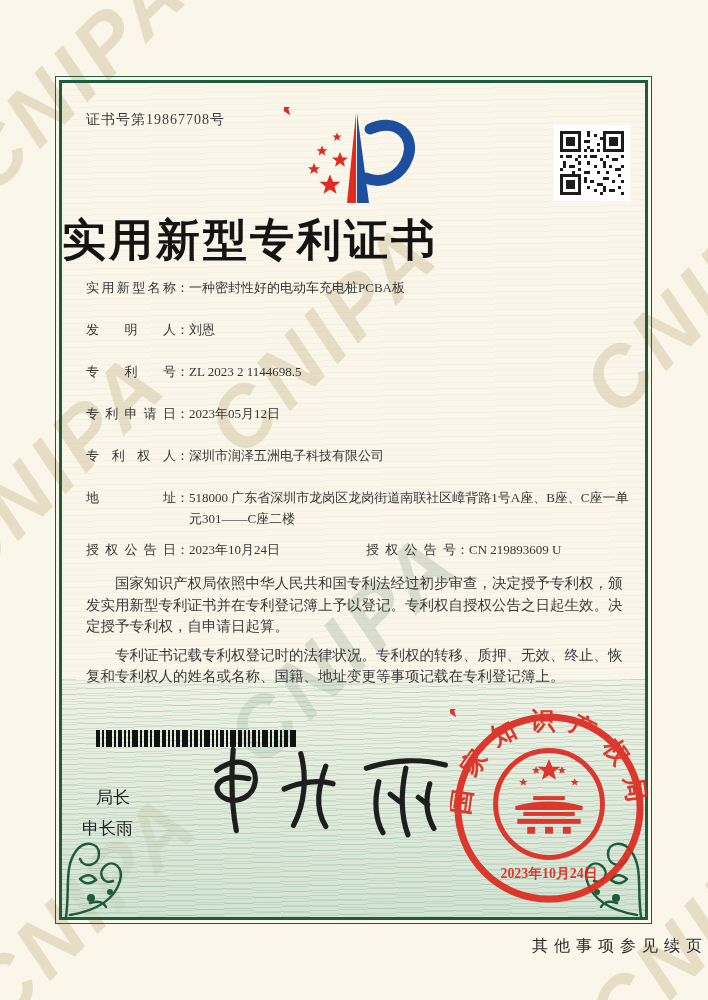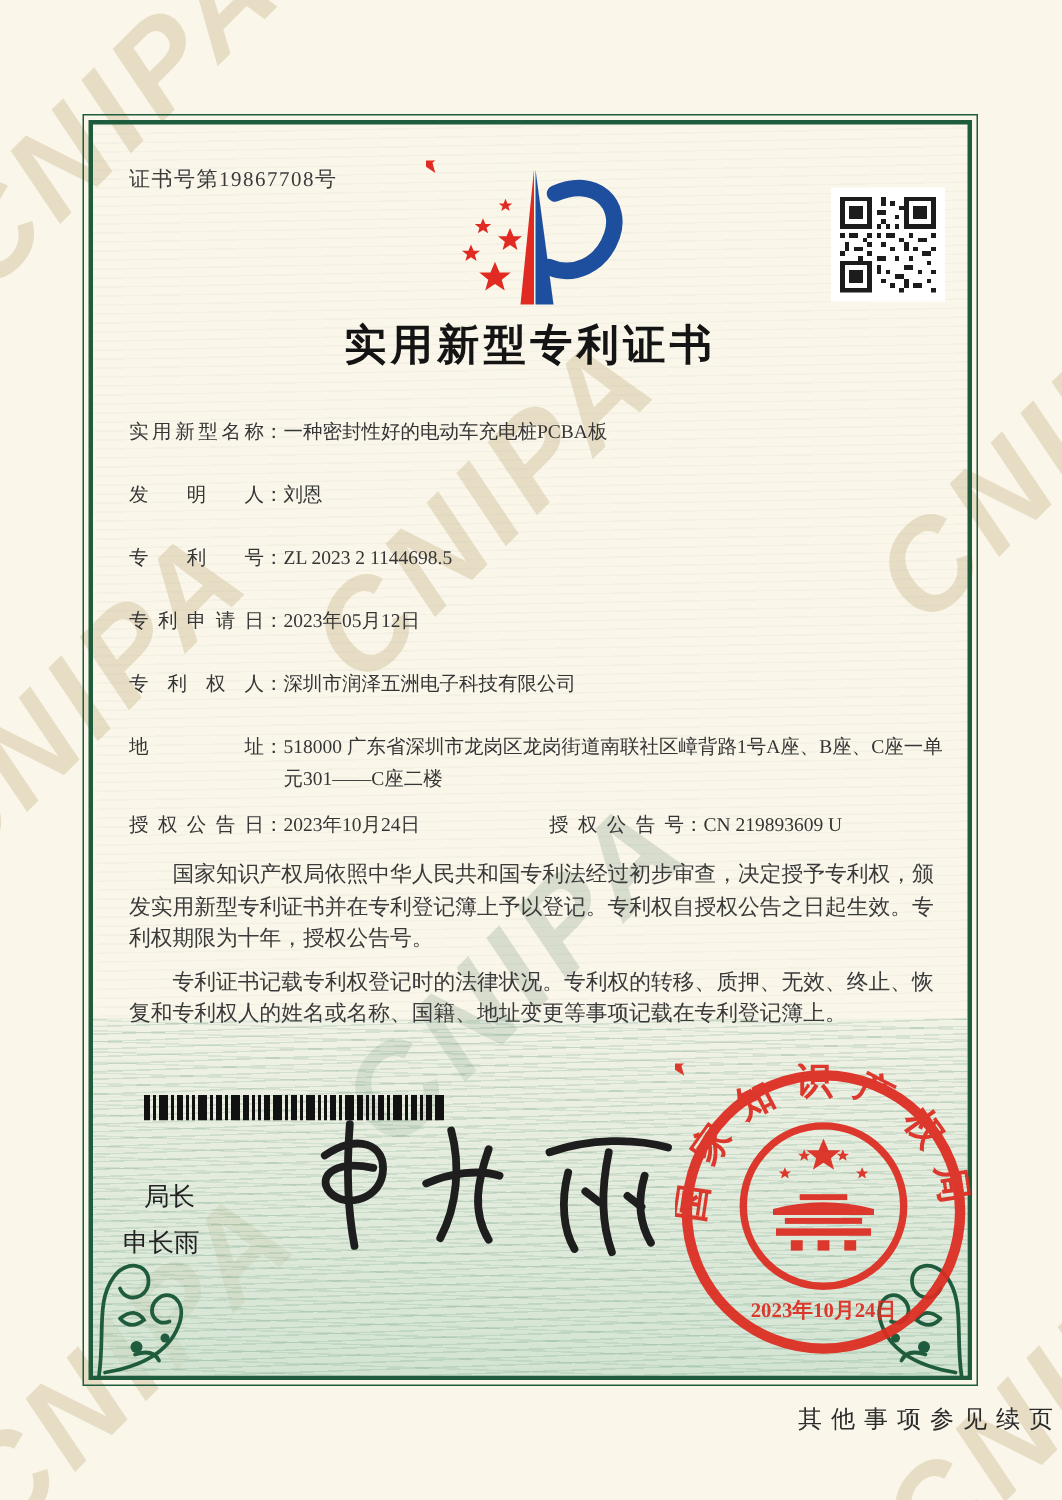--- a/index.html
+++ b/index.html
@@ -42,22 +42,22 @@
   }
   .ornament{position:absolute;bottom:-2px;width:90px;height:110px;}
   .ornament.left{left:-2px;}
   .ornament.right{right:-2px;transform:scaleX(-1);}
   
   .cert-no{position:absolute;left:24px;top:28px;font-size:14px;letter-spacing:1px;color:#3a3a3a;}
   .logo{position:absolute;left:222px;top:24px;width:140px;height:104px;}
   .qr-box{position:absolute;left:492px;top:42px;width:76px;height:76px;background:#fff;padding:6px;box-sizing:border-box;}
   .qr-box svg{width:100%;height:100%;}
   .title{
-    position:absolute;left:0;top:128px;width:100%;text-align:center;
-    font-size:28px;font-weight:bold;letter-spacing:3px;color:#141414;
+    position:absolute;left:0;top:128px;width:100%;text-align:left;
+    font-size:44px;font-weight:bold;letter-spacing:3px;color:#141414;
   }
   
   .fields{position:absolute;left:24px;top:194px;width:546px;font-size:13px;color:#353535;}
   .frow{display:flex;align-items:flex-start;height:42px;line-height:21px;}
   .frow.addr{height:52px;}
   .flabel{
     display:inline-block;width:90px;flex:0 0 90px;
     text-align:justify;text-align-last:justify;
   }
   .fcolon{flex:0 0 auto;}
@@ -189,21 +189,21 @@
         </span>
         <span class="pair2">
           <span class="flabel">授权公告号</span>
             <span class="fcolon">：</span>
           <span class="fvalue">CN 219893609 U</span>
         </span>
       </div>
     </div>
 
     <div class="paras">
-      <p>国家知识产权局依照中华人民共和国专利法经过初步审查，决定授予专利权，颁发实用新型专利证书并在专利登记簿上予以登记。专利权自授权公告之日起生效。专利权期限为十年，授权公告号。</p>
+      <p>国家知识产权局依照中华人民共和国专利法经过初步审查，决定授予专利权，颁发实用新型专利证书并在专利登记簿上予以登记。专利权自授权公告之日起生效。决定授予专利权，自申请日起算。</p>
       <p>专利证书记载专利权登记时的法律状况。专利权的转移、质押、无效、终止、恢复和专利权人的姓名或名称、国籍、地址变更等事项记载在专利登记簿上。</p>
     </div>
 
     <svg class="barcode" viewBox="0 0 100 12" preserveAspectRatio="none">
       <g fill="#111">
         <rect x="0" width="2" height="12"></rect>
           <rect x="3" width="1" height="12"></rect>
           <rect x="5" width="3" height="12"></rect>
         <rect x="9" width="1" height="12"></rect>
           <rect x="11" width="2" height="12"></rect>

